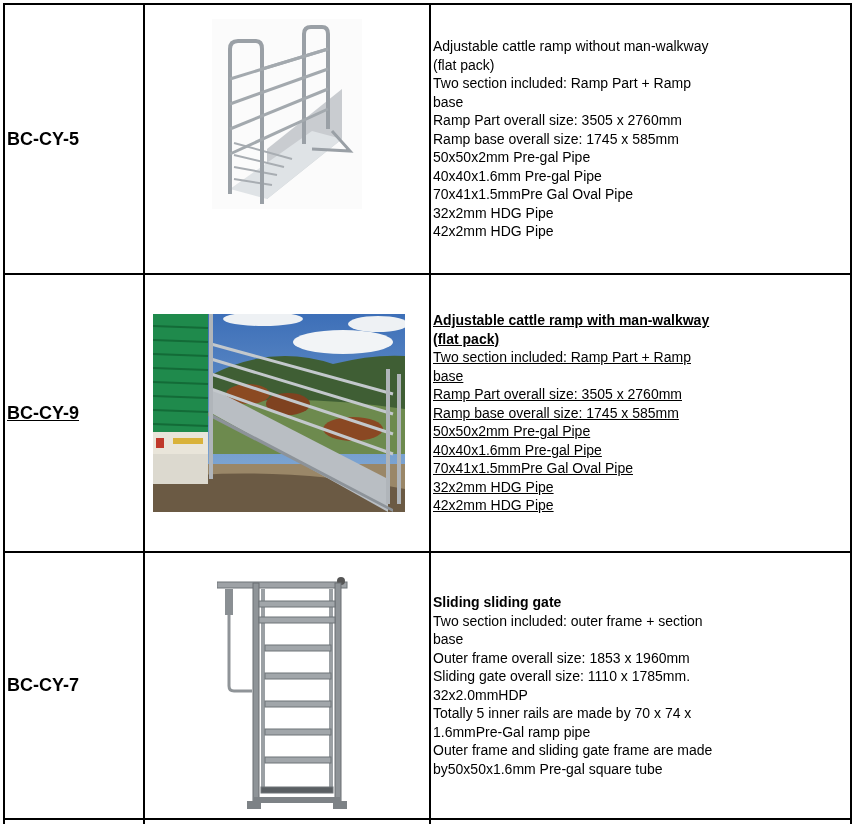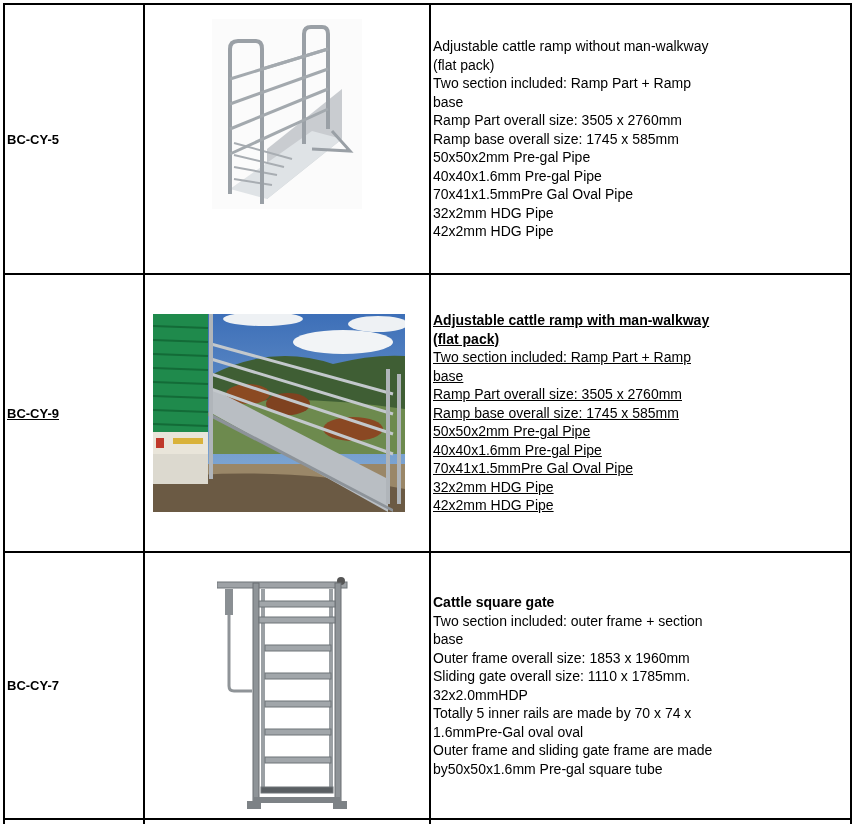--- a/index.html
+++ b/index.html
@@ -1,20 +1,20 @@
 <!DOCTYPE html>
 <html><head>
 <meta charset="utf-8">
 <style>
   html, body { margin:0; padding:0; background:#ffffff; }
   body { width:852px; height:824px; overflow:hidden; position:relative;
          font-family:"Liberation Sans", sans-serif; color:#000; }
   table.spec { position:absolute; left:3px; top:3px; border-collapse:collapse; table-layout:fixed; }
   table.spec td { border:2px solid #000; vertical-align:middle; padding:0; }
-  td.code { width:136px; font-weight:bold; font-size:13px; padding-left:2px !important; }
+  td.code { width:136px; font-weight:bold; font-size:18px; padding-left:2px !important; }
   td.pic { width:284px; text-align:center; position:relative; }
   td.desc { width:417px; font-size:14px; line-height:18.5px; padding-left:2px !important; vertical-align:top; }
   td.desc .title.bold { font-weight:bold; }
   td.desc div { white-space:nowrap; }
   .row1 td { height:268px; }
   .row2 td { height:276px;text-decoration:underline; }
   .row3 td { height:265px; }
   .row4 td { height:10px; border-bottom:none; }
   .pic svg { display:block; margin:0 auto; }
 </style>
@@ -173,28 +173,28 @@
           <rect x="48" y="84" width="66" height="6"></rect>
           <rect x="48" y="112" width="66" height="6"></rect>
           <rect x="48" y="140" width="66" height="6"></rect>
           <rect x="48" y="168" width="66" height="6"></rect>
           <rect x="48" y="196" width="66" height="6"></rect>
           <rect x="44" y="226" width="72" height="6" fill="#5a5f63"></rect>
         </g>
       </svg>
     </td>
     <td class="desc" style="vertical-align:middle">
-      <div class="title bold">Cattle square gate</div>
+      <div class="title bold">Sliding sliding gate</div>
       <div>Two section included: outer frame + section</div>
       <div>base</div>
       <div>Outer frame overall size: 1853 x 1960mm</div>
       <div>Sliding gate overall size: 1110 x 1785mm.</div>
       <div>32x2.0mmHDP</div>
       <div>Totally 5 inner rails are made by 70 x 74 x</div>
-      <div>1.6mmPre-Gal oval oval</div>
+      <div>1.6mmPre-Gal ramp pipe</div>
       <div>Outer frame and sliding gate frame are made</div>
       <div>by50x50x1.6mm Pre-gal square tube</div>
     </td>
   </tr>
 
   <tr class="row4">
     <td class="code"></td>
     <td class="pic"></td>
     <td class="desc"></td>
   </tr>

